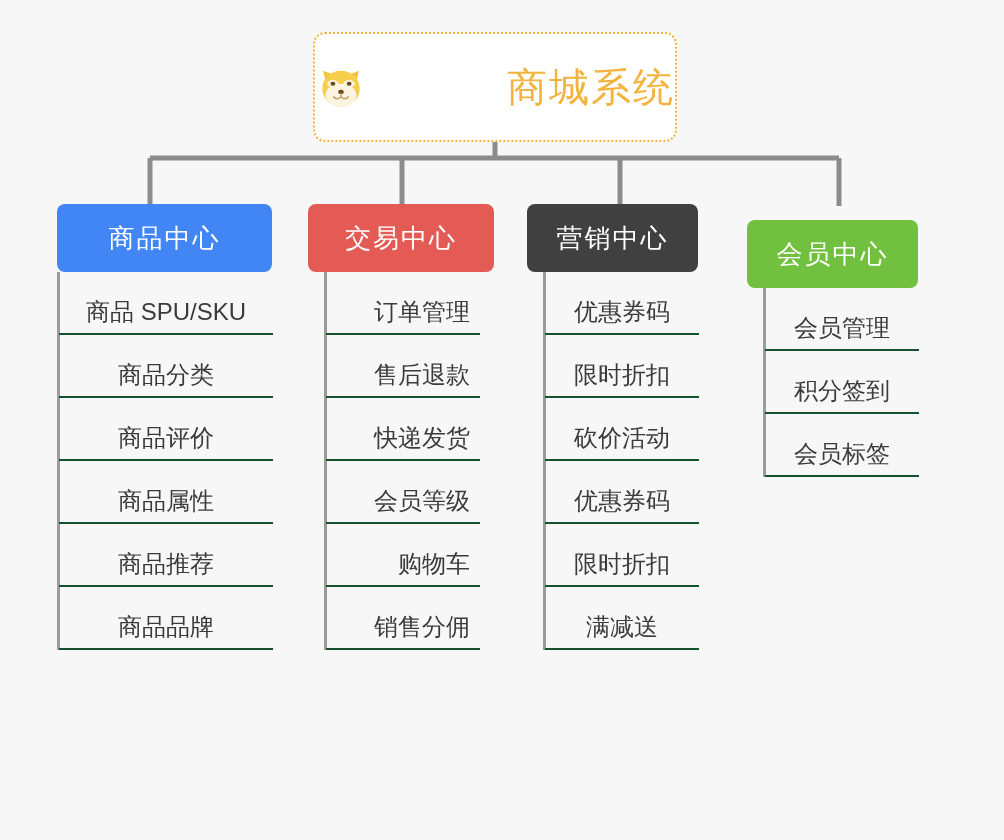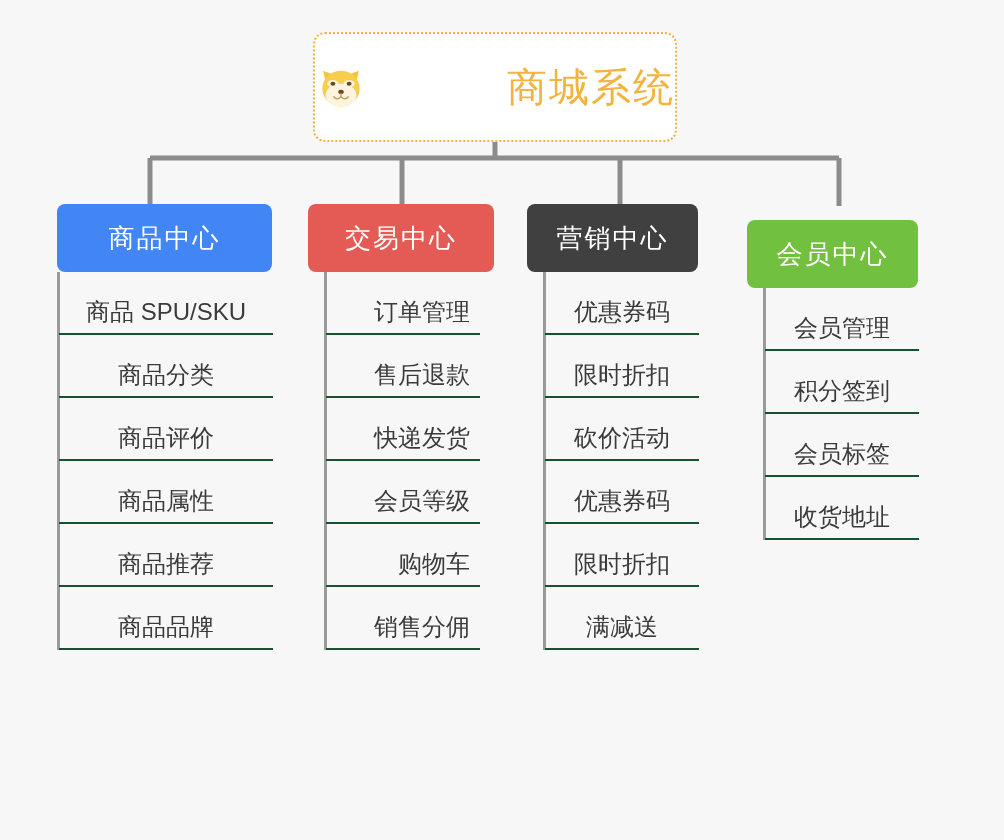--- a/index.html
+++ b/index.html
@@ -247,19 +247,16 @@
       <div class="leaf-spine"></div>
       <div class="leaf-item">
         <span class="leaf-label">会员管理</span>
       </div>
       <div class="leaf-item">
         <span class="leaf-label">积分签到</span>
       </div>
       <div class="leaf-item">
         <span class="leaf-label">会员标签</span>
       </div>
-      <div class="leaf-item">
-        <span class="leaf-label">收货地址</span>
-      </div>
     </div>
   </div>
 
 </div>
 
 </body></html>

